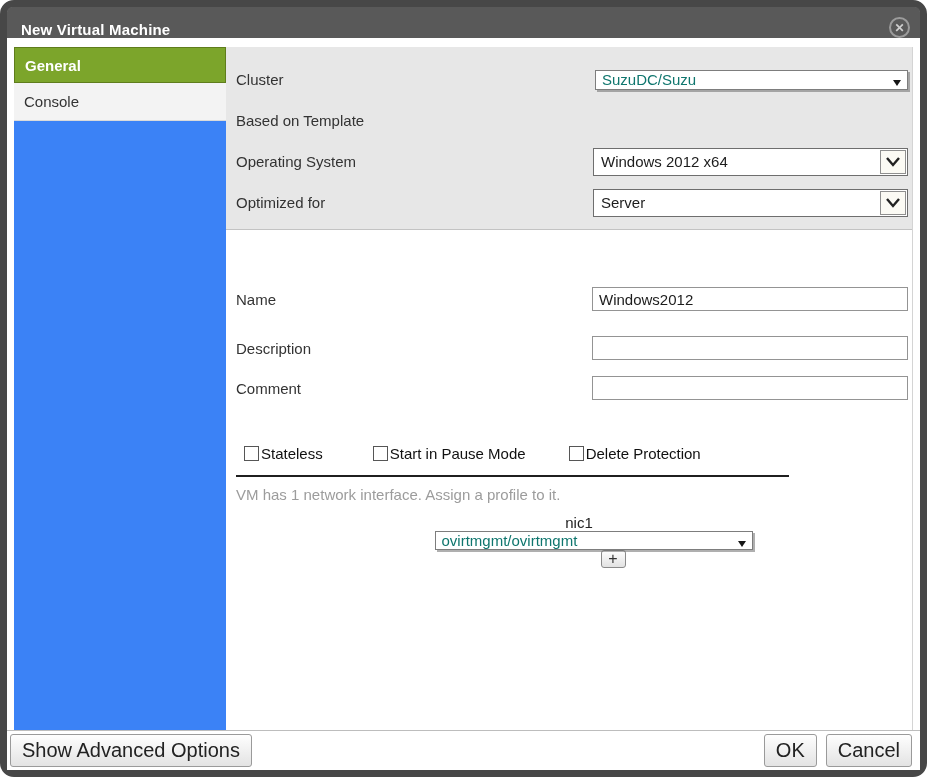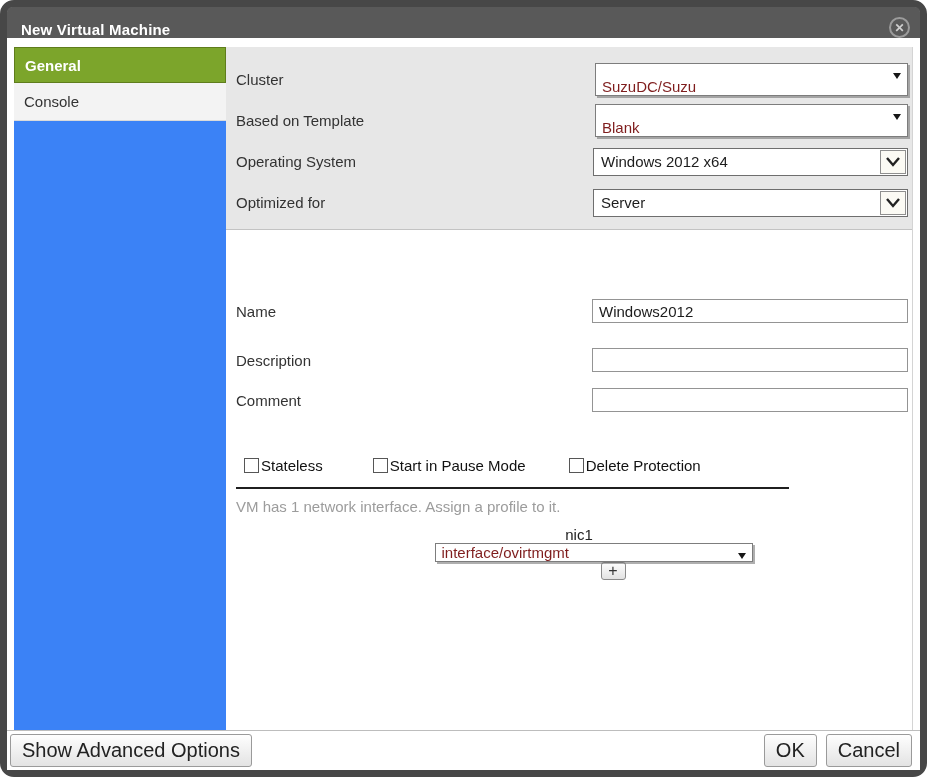--- a/index.html
+++ b/index.html
@@ -68,31 +68,31 @@
   
   .gray-section {
     background:#e7e7e7;
     border-bottom:1px solid #c3c3c3;
     padding:12px 0 6px 0;
   }
   .g-row { height:41px; display:flex; align-items:center; padding-left:10px; }
   .g-row .lbl { font-size:15px; color:#333; }
   
   .white-section { flex:1 1 auto; background:#fff; padding-top:30px; }
-  .f-row { height:24px; display:flex; align-items:center; padding-left:10px;margin-top:12px; }
+  .f-row { height:24px; display:flex; align-items:center; padding-left:10px; }
   .f-row .lbl { font-size:15px; color:#333; }
   
   .ctl-right { margin-left:auto; margin-right:4px; }
   .comboA {
-    position:relative; height:33px; background:#fff;
+    position:relative; height:20px; background:#fff;
     border:1px solid #7d7d7d;
     box-shadow:2px 2px 0 rgba(110,110,110,.55);
-    display:flex; align-items:flex-end;
+    display:flex; align-items:flex-start;
     padding:0 22px 0 6px;
-    font-size:15px; color:#7f1d1d; cursor:pointer;
+    font-size:15px; color:#0f766e; cursor:pointer;
   }
   .comboA .arr {
     position:absolute; right:6px; top:9px;
     width:0; height:0;
     border-left:4px solid transparent; border-right:4px solid transparent;
     border-top:6px solid #161616;
   }
   .selectB {
     position:relative; height:28px; background:#fff;
     border:1px solid #6e6e6e;
@@ -183,24 +183,20 @@
         <div class="g-row">
           <span class="lbl">Cluster</span>
           <div class="comboA ctl-right w313">
             <span>SuzuDC/Suzu</span>
             <span class="arr"></span>
           </div>
         </div>
 
         <div class="g-row">
           <span class="lbl">Based on Template</span>
-          <div class="comboA ctl-right w313">
-            <span>Blank</span>
-            <span class="arr"></span>
-          </div>
         </div>
 
         <div class="g-row">
           <span class="lbl">Operating System</span>
           <div class="selectB ctl-right w315">
             <span>Windows 2012 x64</span>
             <span class="chev-box">
               <svg width="16" height="12" viewBox="0 0 16 12">
                   <polyline points="2,2 8,9 14,2" fill="none" stroke="#222" stroke-width="2.4"></polyline>
                 </svg>
@@ -248,21 +244,21 @@
           <span class="chk-lbl">Delete Protection</span>
         </div>
 
         <div class="hr-line"></div>
 
         <div class="net-note">VM has 1 network interface. Assign a profile to it.</div>
 
         <div class="nic-row">
           <span class="nic-lbl">nic1</span>
           <div class="comboA nic-combo">
-            <span>interface/ovirtmgmt</span>
+            <span>ovirtmgmt/ovirtmgmt</span>
             <span class="arr"></span>
           </div>
           <span class="plus-btn">+</span>
         </div>
 
       </div>
     </div>
   </div>
 
   <div class="footer">

